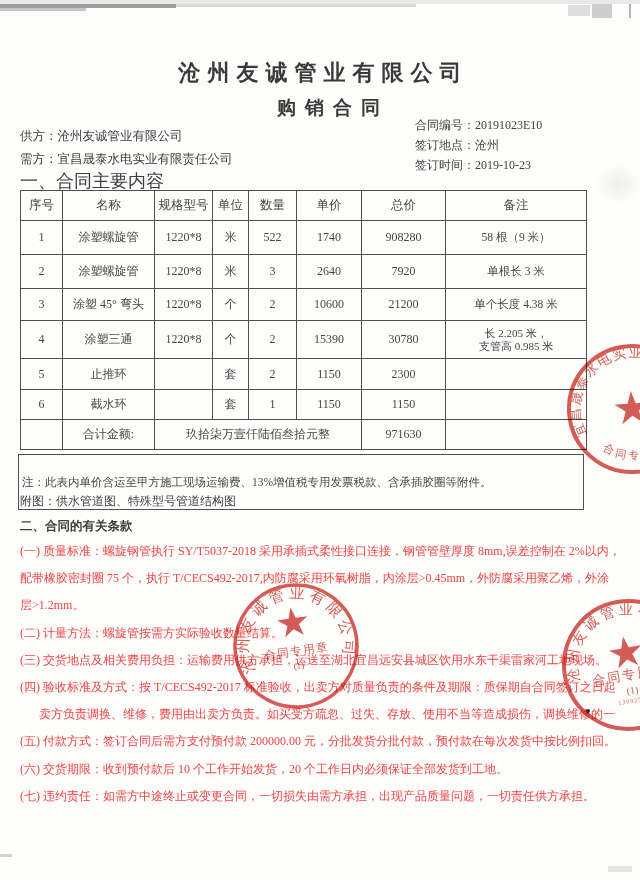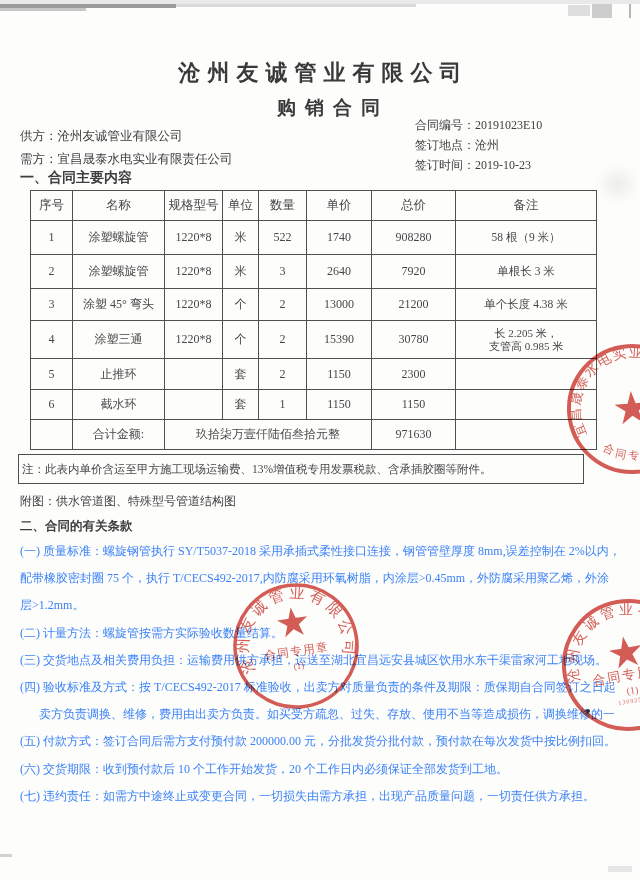--- a/index.html
+++ b/index.html
@@ -22,42 +22,42 @@
   .art-rshade{left:596px;top:160px;width:44px;height:40px;background:radial-gradient(closest-side,#ededea,rgba(255,255,255,0));}
 
   .title{position:absolute;top:54px;left:0;right:0;text-align:center;
     font-size:22px;font-weight:600;letter-spacing:7px;padding-left:7px;color:#3a3a3a;}
   .subtitle{position:absolute;top:91px;left:0;right:0;text-align:center;
     font-size:19px;font-weight:600;letter-spacing:9px;padding-left:26px;color:#3a3a3a;}
 
   .kv{position:absolute;font-size:12.5px;white-space:nowrap;}
   .supplier-line{left:20px;top:124px;}
   .buyer-line{left:20px;top:147px;}
-  .sec1{left:20px;top:165px;font-weight:bold;font-size:14px;}
+  .sec1{left:20px;top:165px;font-weight:normal;font-size:18px;}
   .meta{position:absolute;left:415px;top:111px;font-size:12px;line-height:20px;white-space:nowrap;}
 
-  table.items{position:absolute;left:30px;top:186px;width:566px;
+  table.items{position:absolute;left:20px;top:186px;width:566px;
     border-collapse:collapse;table-layout:fixed;border-radius:20px;}
   table.items th,table.items td{
     border:1px solid #4f4f4f;text-align:center;vertical-align:middle;
     font-size:12px;font-weight:normal;padding:0;color:#474747;overflow:hidden;}
   table.items th{font-size:12.5px;}
   .rmk{display:block;font-size:11px;line-height:13px;}
   .rmk1{display:block;font-size:11.5px;}
 
   .note-box{position:absolute;left:18px;top:450px;width:558px;height:28px;
     border:1px solid #4f4f4f;display:flex;align-items:center;
-    font-size:11.5px;white-space:nowrap;padding:0 3px;color:#474747;}
+    font-size:11.5px;white-space:nowrap;padding:13px 3px;color:#474747;}
 
   .attach{position:absolute;left:20px;top:489px;font-size:12px;white-space:nowrap;}
   .sec2{position:absolute;left:20px;top:514px;font-weight:bold;font-size:12.5px;text-align:center;}
 
   .terms{position:absolute;left:20px;top:534px;width:610px;}
   .terms .tline{height:27.2px;display:flex;align-items:center;
-    font-size:12px;white-space:nowrap;color:#3b82f6;}
+    font-size:12px;white-space:nowrap;color:#ef4444;}
   .terms .tline.c-indent{padding-left:19px;}
 
   .stamp{position:absolute;mix-blend-mode:multiply;opacity:.88;}
   .stamp text{font-family:"Liberation Serif","DejaVu Serif",serif;}
   .stamp-buyer{left:557px;top:330px;transform:rotate(-4deg);}
   .stamp-supplier{left:226px;top:572px;transform:rotate(-8deg);}
   .stamp-supplier-edge{left:553px;top:586px;transform:rotate(-10deg);}
 
   .ink-dot{position:absolute;left:586px;top:705px;width:4px;height:4px;
     border-radius:50%;background:#2c2c2c;}
@@ -135,21 +135,21 @@
       <td>
             <span class="rmk1">单根长 3 米</span>
           </td>
     </tr>
     <tr style="height:32px">
       <td>3</td>
       <td>涂塑 45° 弯头</td>
       <td>1220*8</td>
       <td>个</td>
       <td>2</td>
-      <td>13000</td>
+      <td>10600</td>
       <td>21200</td>
       <td>
             <span class="rmk1">单个长度 4.38 米</span>
           </td>
     </tr>
     <tr style="height:38px">
       <td>4</td>
       <td>涂塑三通</td>
       <td>1220*8</td>
       <td>个</td>

